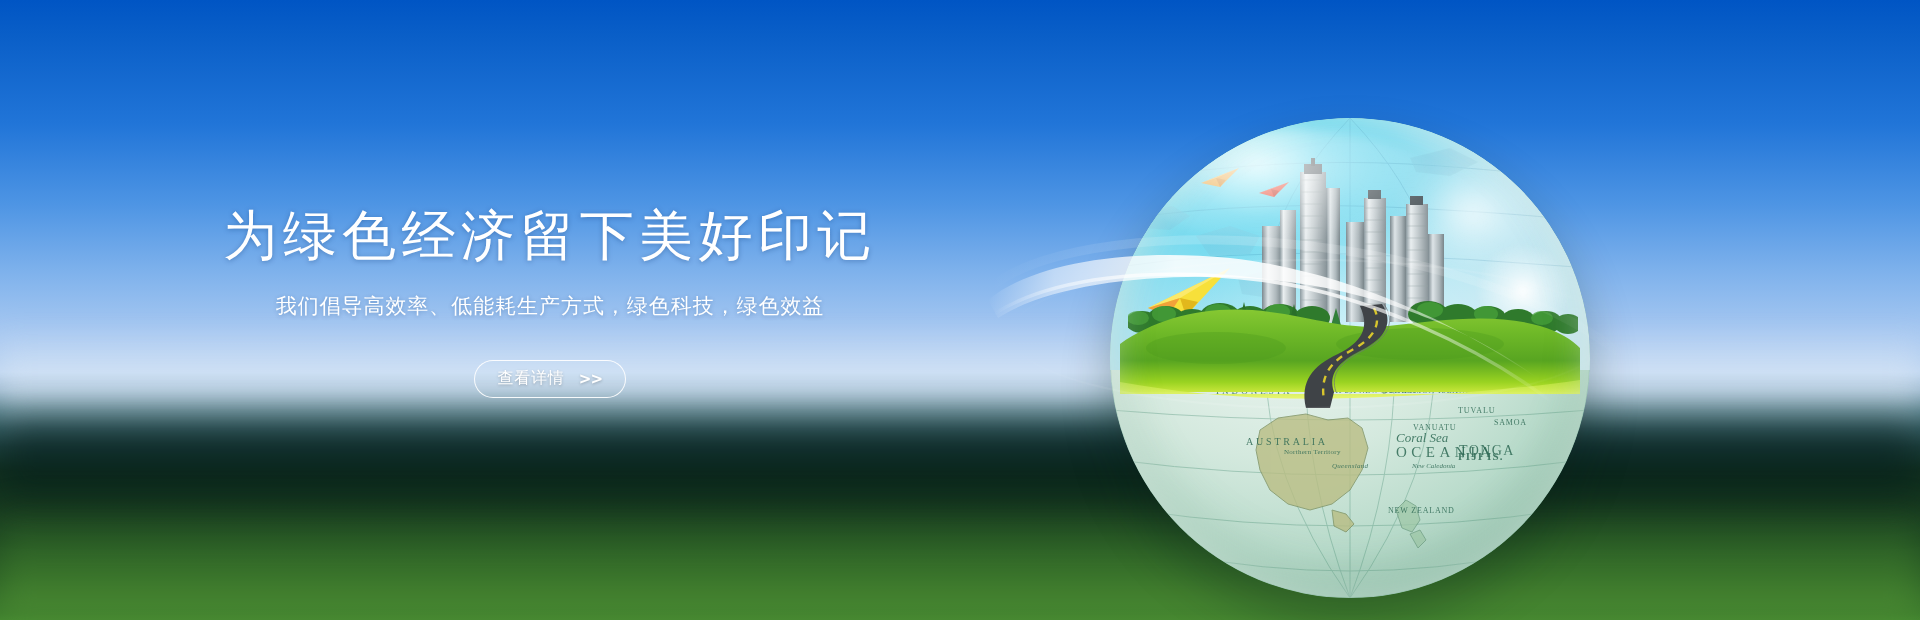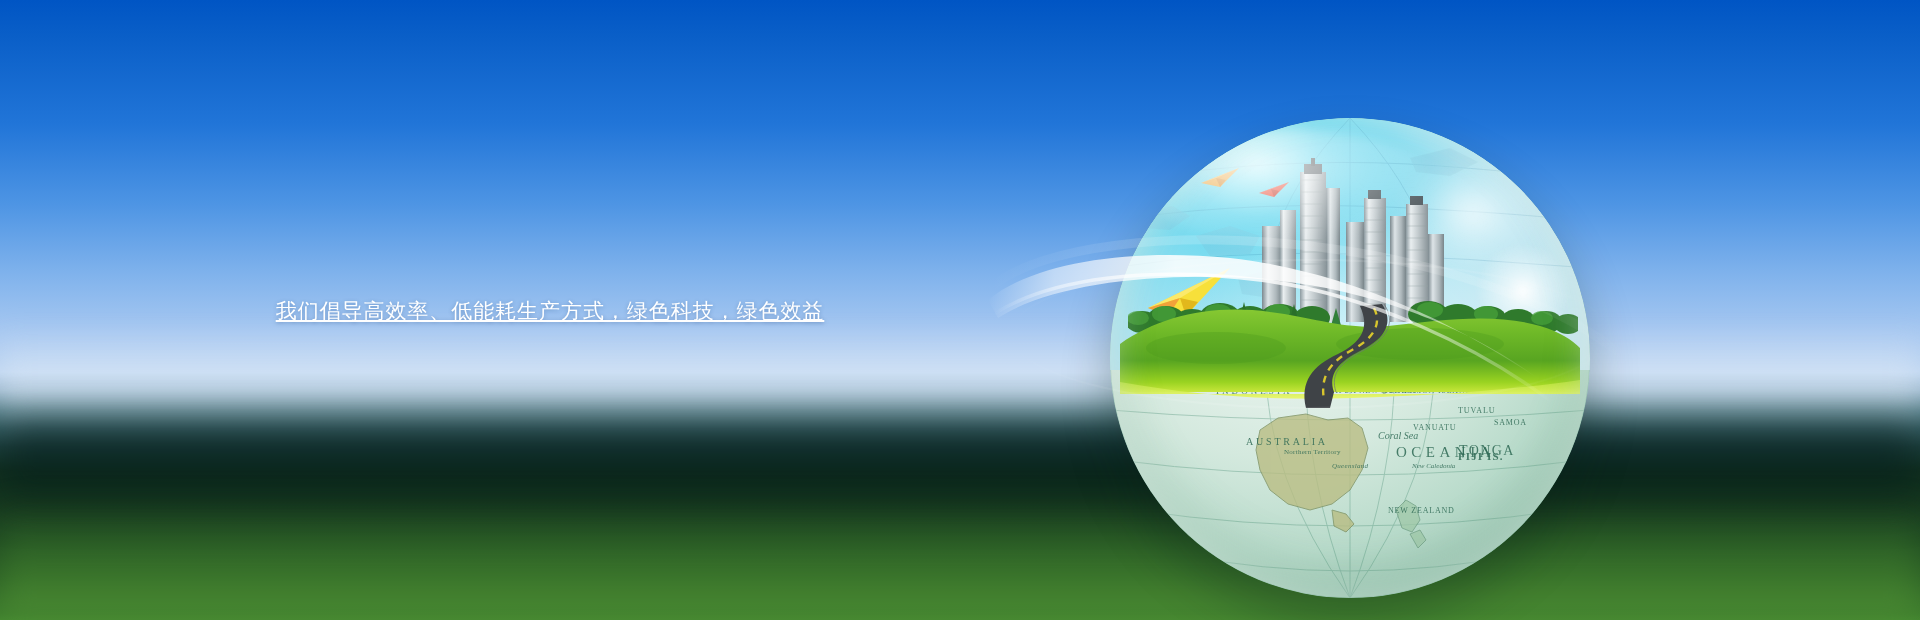--- a/index.html
+++ b/index.html
@@ -75,21 +75,20 @@
   }
   .subhead{
     margin-top:22px;
     font-size:21px;
     font-weight:400;
     letter-spacing:.045em;
     color:#ffffff;
     text-shadow:0 1px 4px rgba(10,50,110,.32);
     white-space:nowrap;
     font-family:"DejaVu Sans","Liberation Sans",sans-serif;
-    text-decoration:underline;
   }
   .cta{
     margin-top:40px;
     display:inline-flex;
     align-items:center;
     justify-content:center;
     gap:14px;
     min-width:146px;
     height:38px;
     padding:0 22px;
@@ -146,21 +145,21 @@
   .ml-png{ left:218px; top:268px; font-size:8px;  letter-spacing:.08em; text-align:center; }
   .ml-sol{ left:280px; top:268px; font-size:8px;  letter-spacing:.10em; }
   .ml-ido{ left:106px; top:268px; font-size:9px;  letter-spacing:.34em; }
   .ml-tuv{ left:348px; top:288px; font-size:8px;  letter-spacing:.12em; }
   .ml-van{ left:303px; top:305px; font-size:8px;  letter-spacing:.10em; }
   .ml-fij{ left:348px; top:332px; font-size:11px;  letter-spacing:.10em;font-weight:bold; }
   .ml-sam{ left:384px; top:300px; font-size:8px;  letter-spacing:.10em; }
   .ml-ton{ left:349px; top:325px; font-size:14px;  letter-spacing:.10em; }
   .ml-nt { left:174px; top:330px; font-size:7px;  letter-spacing:.04em; }
   .ml-qld{ left:222px; top:344px; font-size:7px;  letter-spacing:.04em;font-style:italic; }
-  .ml-cor{ left:268px; top:312px; font-size:10px; font-style:italic; }
+  .ml-cor{ left:286px; top:312px; font-size:13px; font-style:italic; }
   .ml-ncl{ left:302px; top:344px; font-size:7px;  font-style:italic;text-align:right; }
   .ml-phi{ left:118px; top:170px; font-size:8px;  letter-spacing:.16em; color:#3a6f86; }
   .ml-npo{
     left:268px; top:84px; font-size:13px;
     letter-spacing:.22em; color:#5e93b6; opacity:.8;
     font-family:"Liberation Serif","DejaVu Serif",serif;
   }
   .ml-wake{ left:288px; top:134px; font-size:7.5px; color:#5e93b6; font-style:italic; }
 
   
@@ -535,18 +534,23 @@
       </defs>
       <path d="M10,66 C60,24 190,8 330,24 C470,40 590,86 650,140" fill="none" stroke="url(#sw2)" stroke-width="9" opacity="0.5"></path>
       <path d="M8,78 C54,40 150,26 250,36 C360,48 470,96 560,158
                C500,112 400,68 290,58 C180,48 70,62 18,96 Z" fill="url(#sw)" opacity="0.92"></path>
       <path d="M14,92 C70,56 170,44 280,58 C390,72 500,126 572,180" fill="none" stroke="url(#sw)" stroke-width="3.5" opacity="0.85"></path>
       <ellipse cx="330" cy="112" rx="300" ry="74" fill="none" stroke="url(#sw2)" stroke-width="2" opacity="0.35"></ellipse>
     </svg>
   </div>
 
   <div class="copy">
+    <h1 class="headline">为绿色经济留下美好印记</h1>
 
     <p class="subhead">我们倡导高效率、低能耗生产方式，绿色科技，绿色效益</p>
 
+    <button class="cta">
+      <span>查看详情</span>
+      <span class="arrows">&gt;&gt;</span>
+    </button>
   </div>
 
 </div>
 
 </body></html>

